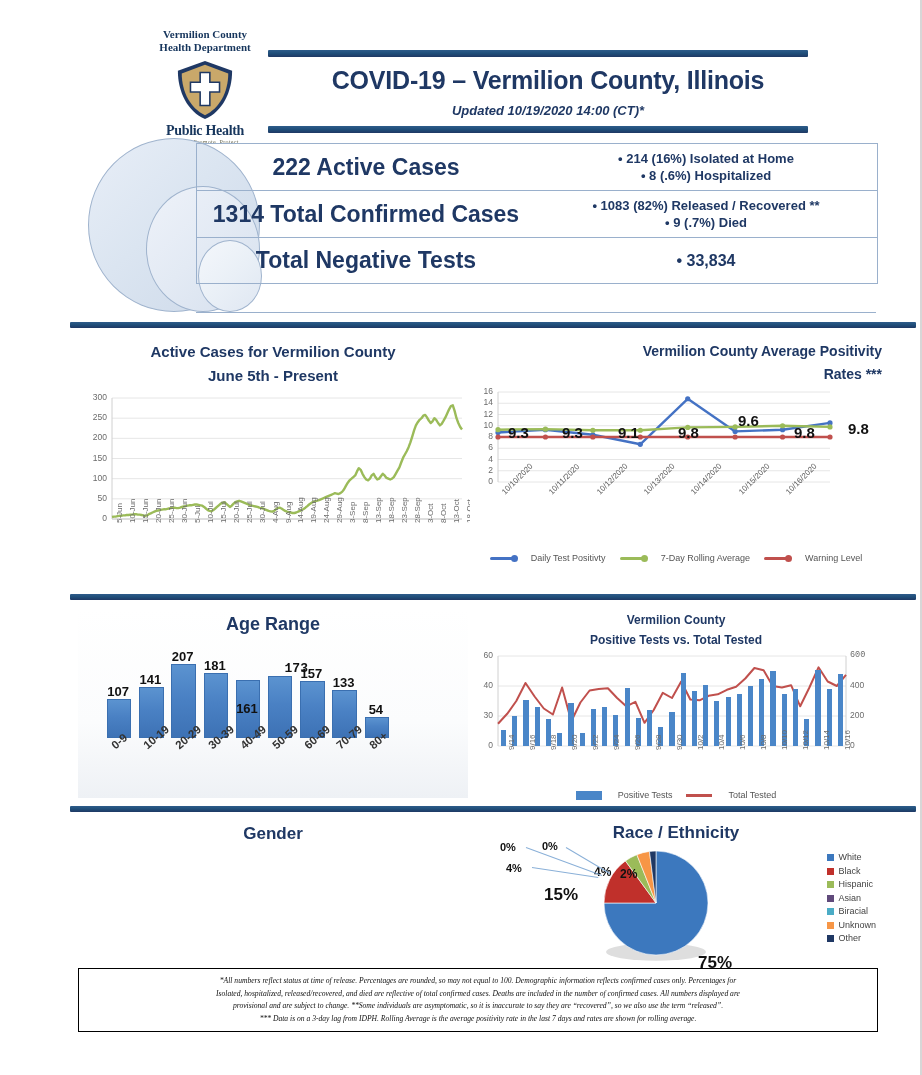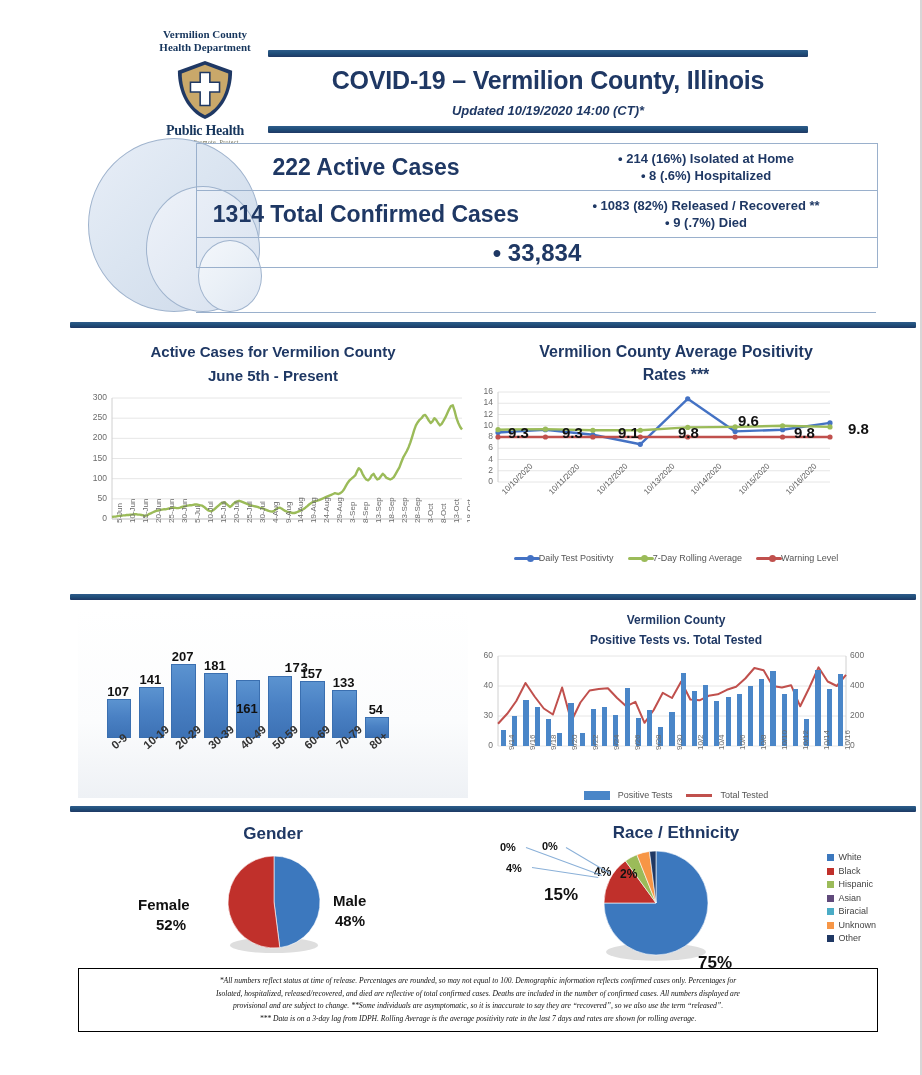--- a/index.html
+++ b/index.html
@@ -26,21 +26,21 @@
   #c1{left:0px;top:0px;width:170px;height:172px;}
   #c2{left:58px;top:48px;width:112px;height:124px;background:linear-gradient(135deg,#eef2f9 0%,#e3eaf4 50%,#d6e0ee 100%);}
   #c3{left:110px;top:102px;width:62px;height:70px;background:linear-gradient(135deg,#f4f7fb 0%,#eaf0f7 50%,#dfe7f2 100%);}
 
   #stats{position:absolute;left:196px;top:143px;width:680px;border:1px solid #9ab0cc;background:transparent;}
   .srow{display:flex;align-items:center;border-bottom:1px solid #9ab0cc;}
   .srow:last-child{border-bottom:none;}
   .sleft{width:330px;text-align:center;font-size:23px;font-weight:bold;color:#1F3864;padding:9px 4px;}
   .sright{flex:1;text-align:center;color:#1F3864;font-weight:bold;padding:6px 8px;}
   .sright div{font-size:13px;line-height:17px;}
-  .sright .big{font-size:24px;}
+  .sright .big{font-size:16px;}
   #stats-underline{position:absolute;left:70px;top:322px;width:846px;height:6px;border-radius:1px;}
   #stats-hairline{position:absolute;left:196px;top:312px;width:680px;height:1px;background:#9ab0cc;}
 
   
   .panel-div{position:absolute;height:6px;border-radius:1px;}
   #div2{left:70px;top:594px;width:846px;}
   #div3{left:70px;top:806px;width:846px;}
 
   .chart-title{text-align:center;font-weight:bold;color:#1F3864;}
 
@@ -49,24 +49,24 @@
   .axlabel{position:absolute;font-size:8.5px;color:#6b6b6b;text-align:right;}
   .xtick{position:absolute;font-size:8px;color:#6b6b6b;transform-origin:left top;transform:rotate(-90deg);white-space:nowrap;}
   .xtick-d{position:absolute;font-size:8px;color:#5a5a5a;transform-origin:left top;transform:rotate(-45deg);white-space:nowrap;}
 
   
   #p-active{left:78px;top:338px;width:390px;height:250px;}
   #p-active .chart-title{font-size:15px;line-height:20px;padding-top:4px;}
 
   
   #p-pos{left:470px;top:338px;width:412px;height:250px;}
-  #p-pos .chart-title{font-size:16px;line-height:19px;padding-top:4px;}
+  #p-pos .chart-title{font-size:14px;line-height:19px;padding-top:4px;text-align:right;}
   .poslabel{position:absolute;font-weight:bold;font-size:15px;color:#111;}
   .legend{position:absolute;display:flex;gap:14px;align-items:center;justify-content:center;width:100%;font-size:9px;color:#555;}
-  .legend span.k{display:inline-flex;align-items:center;gap:3px;}
+  .legend span.k{display:inline-flex;align-items:center;gap:11px;}
   .lline{display:inline-block;width:26px;height:3px;border-radius:2px;}
   .ldot{display:inline-block;width:7px;height:7px;border-radius:50%;margin-left:-16px;margin-right:-16px;}
 
   
   #p-age{left:78px;top:608px;width:390px;height:190px;background:linear-gradient(180deg,#ffffff 0%,#fbfcfd 60%,#eef1f5 100%);}
   #p-age .chart-title{font-size:18px;padding-top:6px;}
   .agebar{position:absolute;bottom:0;background:linear-gradient(180deg,#5b93d0 0%,#4a81c4 45%,#3d72b5 100%);border:1px solid #3a6fb0;}
   .agelab{position:absolute;font-size:13px;font-weight:bold;color:#111;text-align:center;}
   .agecat{position:absolute;font-size:11.5px;font-weight:bold;color:#333;transform-origin:left top;transform:rotate(-40deg);white-space:nowrap;}
 
@@ -131,20 +131,21 @@
       </div>
     </div>
     <div class="srow">
       <div class="sleft">1314 Total Confirmed Cases</div>
       <div class="sright">
         <div>• 1083 (82%) Released / Recovered **</div>
         <div>• 9 (.7%) Died</div>
       </div>
     </div>
     <div class="srow">
+      <div class="sleft">Total Negative Tests</div>
       <div class="sright">
         <div class="big">•  33,834</div>
       </div>
     </div>
   </div>
   <div id="stats-hairline"></div>
   <div id="stats-underline" class="bar"></div>
 
   <div class="chartbox" id="p-active">
     <div class="chart-title">Active Cases for Vermilion County</div>
@@ -281,20 +282,21 @@
         <span class="k">
           <i class="lline" style="background: rgb(192, 80, 77);"></i>
           <i class="ldot" style="background: rgb(192, 80, 77);"></i>
           <span style="margin-left: 18px;">Warning Level</span>
         </span>
       </div>
   </div>
   <div id="div2" class="panel-div bar"></div>
 
   <div class="chartbox" id="p-age">
+    <div class="chart-title">Age Range</div>
     <div id="age-plot" style="position:absolute;left:0;top:26px;width:390px;height:160px;">
         <div class="agebar" style="left: 28.8333px; width: 22.5556px; height: 37.2174px; bottom: 56px;"></div>
         <div class="agelab" style="position: absolute; left: 22.8333px; top: 49.7826px; width: 34.5556px;">107</div>
         <div class="agecat" style="position: absolute; left: 30.8333px; top: 108px;">0-9</div>
         <div class="agebar" style="left: 61.0556px; width: 22.5556px; height: 49.0435px; bottom: 56px;"></div>
         <div class="agelab" style="position: absolute; left: 55.0556px; top: 37.9565px; width: 34.5556px;">141</div>
         <div class="agecat" style="position: absolute; left: 63.0556px; top: 108px;">10-19</div>
         <div class="agebar" style="left: 93.2778px; width: 22.5556px; height: 72px; bottom: 56px;"></div>
         <div class="agelab" style="position: absolute; left: 87.2778px; top: 15px; width: 34.5556px;">207</div>
         <div class="agecat" style="position: absolute; left: 95.2778px; top: 108px;">20-29</div>
@@ -332,21 +334,21 @@
           <line x1="376" y1="8" x2="376" y2="98" stroke="#d0d0d0" stroke-width="1"></line>
           <path d="M28.0 75.8 L37.2 65.8 L46.3 53.0 L55.5 35.0 L64.6 48.5 L73.8 60.5 L82.9 66.5 L92.1 39.5 L101.3 73.3 L110.4 54.5 L119.6 42.5 L128.7 41.0 L137.9 40.2 L147.1 50.0 L156.2 58.3 L165.4 53.8 L174.5 74.8 L183.7 62.0 L192.8 44.8 L202.0 50.0 L211.2 33.5 L220.3 51.5 L229.5 52.3 L238.6 47.8 L247.8 46.3 L256.9 41.8 L266.1 38.8 L275.3 30.5 L284.4 20.0 L293.6 22.3 L302.7 38.0 L311.9 39.5 L321.1 37.2 L330.2 58.3 L339.4 39.5 L348.5 19.3 L357.7 33.5 L366.8 38.0 L376.0 26.8 " fill="none" stroke="#C0504D" stroke-width="2" stroke-linejoin="round"></path>
         </svg>
         <div class="axlabel" style="position: absolute; left: 0px; top: 92px; width: 23px;">0</div>
         <div class="axlabel" style="position: absolute; left: 0px; top: 62px; width: 23px;">30</div>
         <div class="axlabel" style="position: absolute; left: 0px; top: 32px; width: 23px;">40</div>
         <div class="axlabel" style="position: absolute; left: 0px; top: 2px; width: 23px;">60</div>
         <div class="axlabel" style="position: absolute; left: 380px; top: 92px; width: 30px; text-align: left;">0</div>
         <div class="axlabel" style="position: absolute; left: 380px; top: 62px; width: 30px; text-align: left;">200</div>
         <div class="axlabel" style="position: absolute; left: 380px; top: 32px; width: 30px; text-align: left;">400</div>
-        <div class="axlabel" style="position: absolute; left: 380px; top: 2px; width: 30px; text-align: left;">600</div>
+        <div class="axlabel" style="position: absolute; left: 380px; top: 2px; width: 30px; text-align: left; font-family: Liberation Mono, monospace;">600</div>
         <div class="pvtbar" style="left: 31.031px; width: 5.16387px; height: 16.5px; bottom: 52px;"></div>
         <div class="pvtbar" style="left: 42.2568px; width: 5.16387px; height: 30px; bottom: 52px;"></div>
         <div class="pvtbar" style="left: 53.4826px; width: 5.16387px; height: 46.5px; bottom: 52px;"></div>
         <div class="pvtbar" style="left: 64.7084px; width: 5.16387px; height: 39px; bottom: 52px;"></div>
         <div class="pvtbar" style="left: 75.9342px; width: 5.16387px; height: 27px; bottom: 52px;"></div>
         <div class="pvtbar" style="left: 87.16px; width: 5.16387px; height: 13.5px; bottom: 52px;"></div>
         <div class="pvtbar" style="left: 98.3858px; width: 5.16387px; height: 43.5px; bottom: 52px;"></div>
         <div class="pvtbar" style="left: 109.612px; width: 5.16387px; height: 13.5px; bottom: 52px;"></div>
         <div class="pvtbar" style="left: 120.837px; width: 5.16387px; height: 37.5px; bottom: 52px;"></div>
         <div class="pvtbar" style="left: 132.063px; width: 5.16387px; height: 39px; bottom: 52px;"></div>
@@ -397,31 +399,20 @@
         <span class="k">
           <i style="display: inline-block; background: rgb(192, 80, 77); width: 26px; height: 3px;"></i>
           <span style="margin-left: 5px;">Total Tested</span>
         </span>
       </div>
   </div>
   <div id="div3" class="panel-div bar"></div>
 
   <div class="chartbox" id="p-gender">
     <div class="chart-title">Gender</div>
-    <div id="gender-plot" style="position:absolute;left:0;top:24px;width:390px;height:118px;">
-        <svg width="390" height="118" viewBox="0 0 390 118" style="position: absolute; left: 0px; top: 0px; overflow: visible;">
-          <ellipse cx="196" cy="101.24" rx="44.16" ry="7.82" fill="rgba(0,0,0,0.13)"></ellipse>
-          <path d="M 196 58 L 196.00 12.00 A 46 46 0 0 1 201.77 103.64 Z" fill="#3C78BE" stroke="#ffffff" stroke-width="0.6"></path>
-          <path d="M 196 58 L 201.77 103.64 A 46 46 0 1 1 196.00 12.00 Z" fill="#C0302B" stroke="#ffffff" stroke-width="0.6"></path>
-        </svg>
-        <div class="pielabel" style="position: absolute; left: 60px; top: 52px; font-size: 15px;">Female</div>
-        <div class="pielabel" style="position: absolute; left: 78px; top: 72px; font-size: 15px;">52%</div>
-        <div class="pielabel" style="position: absolute; left: 255px; top: 48px; font-size: 15px;">Male</div>
-        <div class="pielabel" style="position: absolute; left: 257px; top: 68px; font-size: 15px;">48%</div>
-      </div>
   </div>
 
   <div class="chartbox" id="p-race">
     <div class="chart-title">Race / Ethnicity</div>
     <div id="race-plot" style="position:absolute;left:0;top:10px;width:412px;height:140px;">
         <svg width="412" height="140" viewBox="0 0 412 140" style="position: absolute; left: 0px; top: 0px; overflow: visible;">
           <ellipse cx="186" cy="126.88" rx="49.92" ry="8.84" fill="rgba(0,0,0,0.13)"></ellipse>
           <path d="M 186 78 L 186.00 26.00 A 52 52 0 1 1 134.00 78.00 Z" fill="#3C78BE" stroke="#ffffff" stroke-width="0.6"></path>
           <path d="M 186 78 L 134.00 78.00 A 52 52 0 0 1 155.44 35.93 Z" fill="#C0302B" stroke="#ffffff" stroke-width="0.6"></path>
           <path d="M 186 78 L 155.44 35.93 A 52 52 0 0 1 166.86 29.65 Z" fill="#9BBB59" stroke="#ffffff" stroke-width="0.6"></path>

